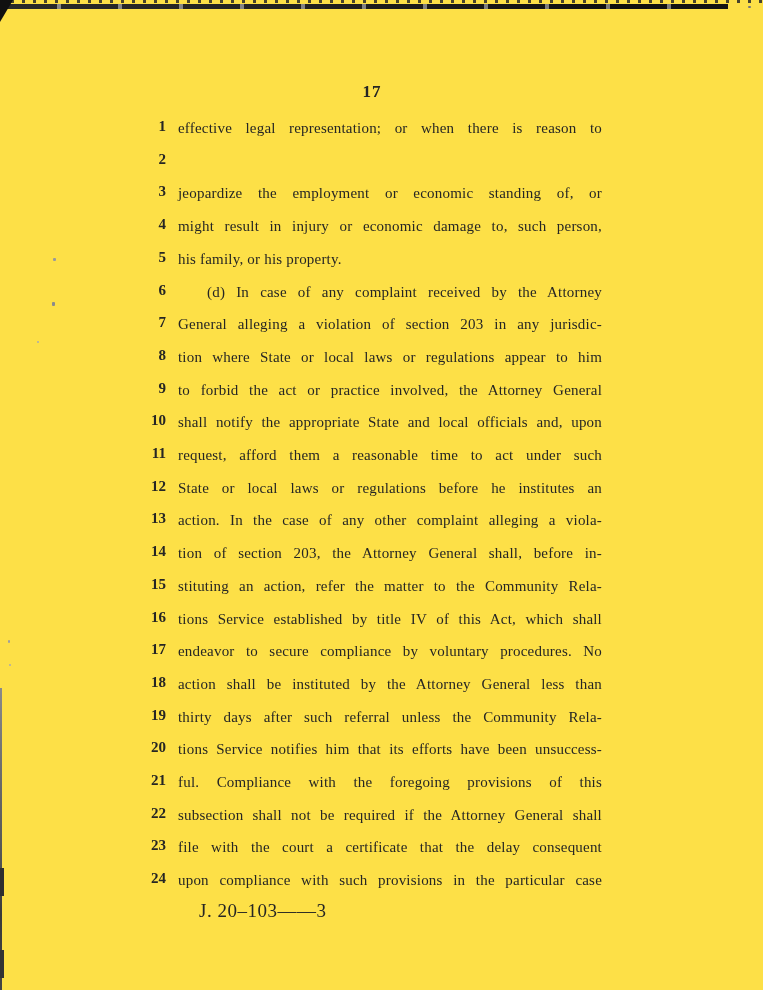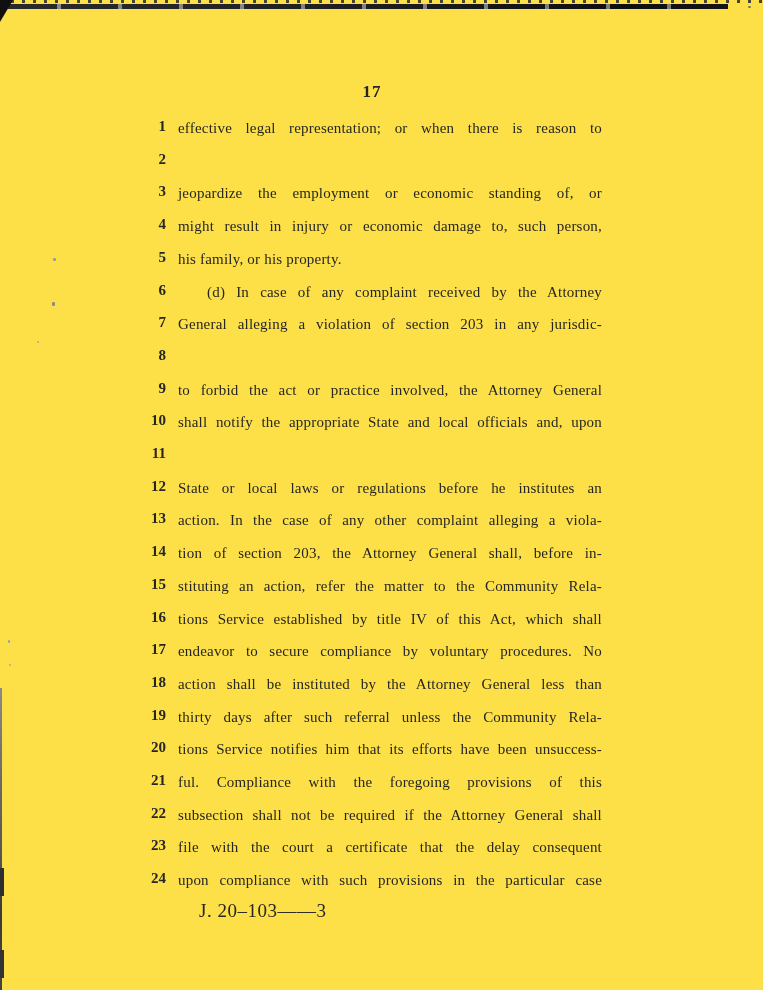--- a/index.html
+++ b/index.html
@@ -167,31 +167,33 @@
       <div class="line-row" style="top: 163.5px;">
     <span class="line-number">6</span>
     <span class="line-text" style="text-indent: 29px;">(d) In case of any complaint received by the Attorney</span>
   </div>
       <div class="line-row" style="top: 196.2px;">
     <span class="line-number">7</span>
     <span class="line-text">General alleging a violation of section 203 in any jurisdic-</span>
   </div>
       <div class="line-row" style="top: 228.9px;">
     <span class="line-number">8</span>
+    <span class="line-text">tion where State or local laws or regulations appear to him</span>
   </div>
       <div class="line-row" style="top: 261.6px;">
     <span class="line-number">9</span>
     <span class="line-text">to forbid the act or practice involved, the Attorney General</span>
   </div>
       <div class="line-row" style="top: 294.3px;">
     <span class="line-number">10</span>
     <span class="line-text">shall notify the appropriate State and local officials and, upon</span>
   </div>
       <div class="line-row" style="top: 327px;">
     <span class="line-number">11</span>
+    <span class="line-text">request, afford them a reasonable time to act under such</span>
   </div>
       <div class="line-row" style="top: 359.7px;">
     <span class="line-number">12</span>
     <span class="line-text">State or local laws or regulations before he institutes an</span>
   </div>
       <div class="line-row" style="top: 392.4px;">
     <span class="line-number">13</span>
     <span class="line-text">action. In the case of any other complaint alleging a viola-</span>
   </div>
       <div class="line-row" style="top: 425.1px;">

